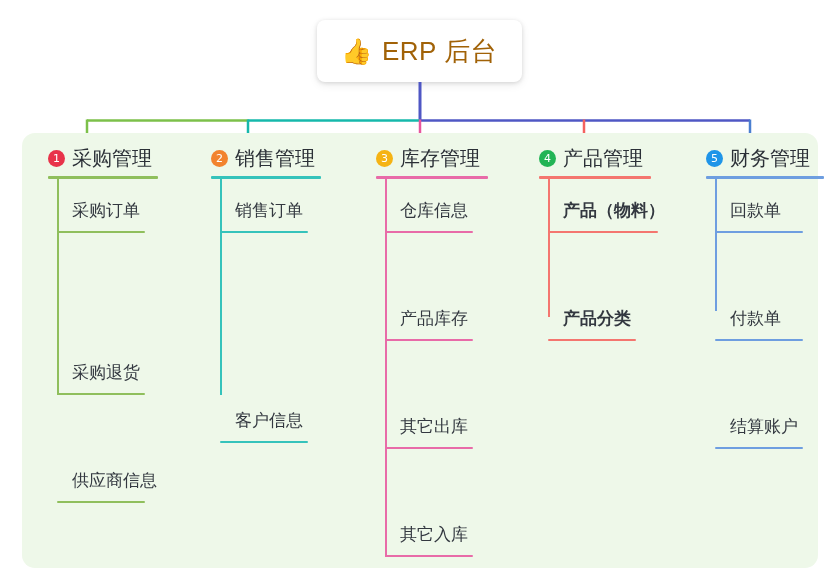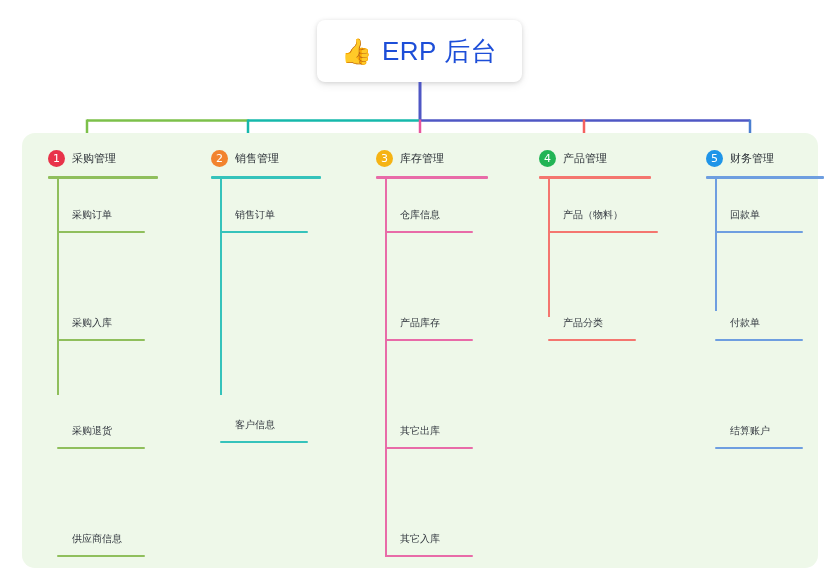--- a/index.html
+++ b/index.html
@@ -32,21 +32,21 @@
     gap: 9px;
     box-sizing: border-box;
   }
   #root-card .thumb {
     font-size: 25px;
     line-height: 1;
     display: inline-block;
   }
   #root-card .root-title {
     font-size: 26px;
-    color: #1d4ed8;
+    color: #a16207;
     letter-spacing: 0.5px;
     white-space: nowrap;
   }
 
   
   #connector-svg {
     position: absolute;
     left: 0;
     top: 0;
     width: 839px;
@@ -83,21 +83,21 @@
     height: 17px;
     border-radius: 50%;
     color: #ffffff;
     font-size: 11px;
     line-height: 17px;
     text-align: center;
     font-family: "DejaVu Sans", sans-serif;
     flex: 0 0 auto;
   }
   .col-title {
-    font-size: 11px;
+    font-size: 20px;
     color: #2b3037;
     white-space: nowrap;
   }
   .col-rule {
     height: 3px;
     border-radius: 1px;
     margin-top: 5px;
     margin-left: 14px;
   }
 
@@ -114,21 +114,21 @@
   }
   .leaf {
     position: relative;
     height: 54px;
     box-sizing: border-box;
   }
   .leaf-label {
     position: absolute;
     left: 38px;
     bottom: 11px;
-    font-size: 10px;
+    font-size: 17px;
     color: #333840;
     white-space: nowrap;
   }
   .leaf-rule {
     position: absolute;
     left: 23px;
     bottom: 0;
     height: 2px;
     border-radius: 1px;
   }
@@ -160,24 +160,20 @@
           <span class="badge" style="background: rgb(232, 51, 74);">1</span>
           <span class="col-title">采购管理</span>
         </div>
         <div class="col-rule" style="width: 110px; background: rgb(143, 191, 92);"></div>
         <div class="leaf-wrap" style="height: 216px;">
           <div class="spine" style="background: rgb(143, 191, 92);"></div>
           <div class="leaf" style="top: 0px;">
             <span class="leaf-label">采购订单</span>
             <div class="leaf-rule" style="width: 88px; background: rgb(143, 191, 92);"></div>
           </div>
-          <div class="leaf" style="top: 54px;">
-            <span class="leaf-label">采购入库</span>
-            <div class="leaf-rule" style="width: 88px; background: rgb(143, 191, 92);"></div>
-          </div>
           <div class="leaf" style="top: 108px;">
             <span class="leaf-label">采购退货</span>
             <div class="leaf-rule" style="width: 88px; background: rgb(143, 191, 92);"></div>
           </div>
           <div class="leaf" style="top: 162px;">
             <span class="leaf-label">供应商信息</span>
             <div class="leaf-rule" style="width: 88px; background: rgb(143, 191, 92);"></div>
           </div>
         </div>
       </div>
@@ -224,21 +220,21 @@
             <div class="leaf-rule" style="width: 88px; background: rgb(232, 107, 168);"></div>
           </div>
         </div>
       </div>
       <div class="column" style="left: 503px; top: 12px;">
         <div class="col-header">
           <span class="badge" style="background: rgb(34, 180, 85);">4</span>
           <span class="col-title">产品管理</span>
         </div>
         <div class="col-rule" style="width: 112px; background: rgb(244, 118, 111);"></div>
-        <div class="leaf-wrap" style="height: 138px;">
+        <div class="leaf-wrap" style="height: 138px; font-weight: bold;">
           <div class="spine" style="background: rgb(244, 118, 111);"></div>
           <div class="leaf" style="top: 0px;">
             <span class="leaf-label">产品（物料）</span>
             <div class="leaf-rule" style="width: 110px; background: rgb(244, 118, 111);"></div>
           </div>
           <div class="leaf" style="top: 54px;">
             <span class="leaf-label">产品分类</span>
             <div class="leaf-rule" style="width: 88px; background: rgb(244, 118, 111);"></div>
           </div>
         </div>

